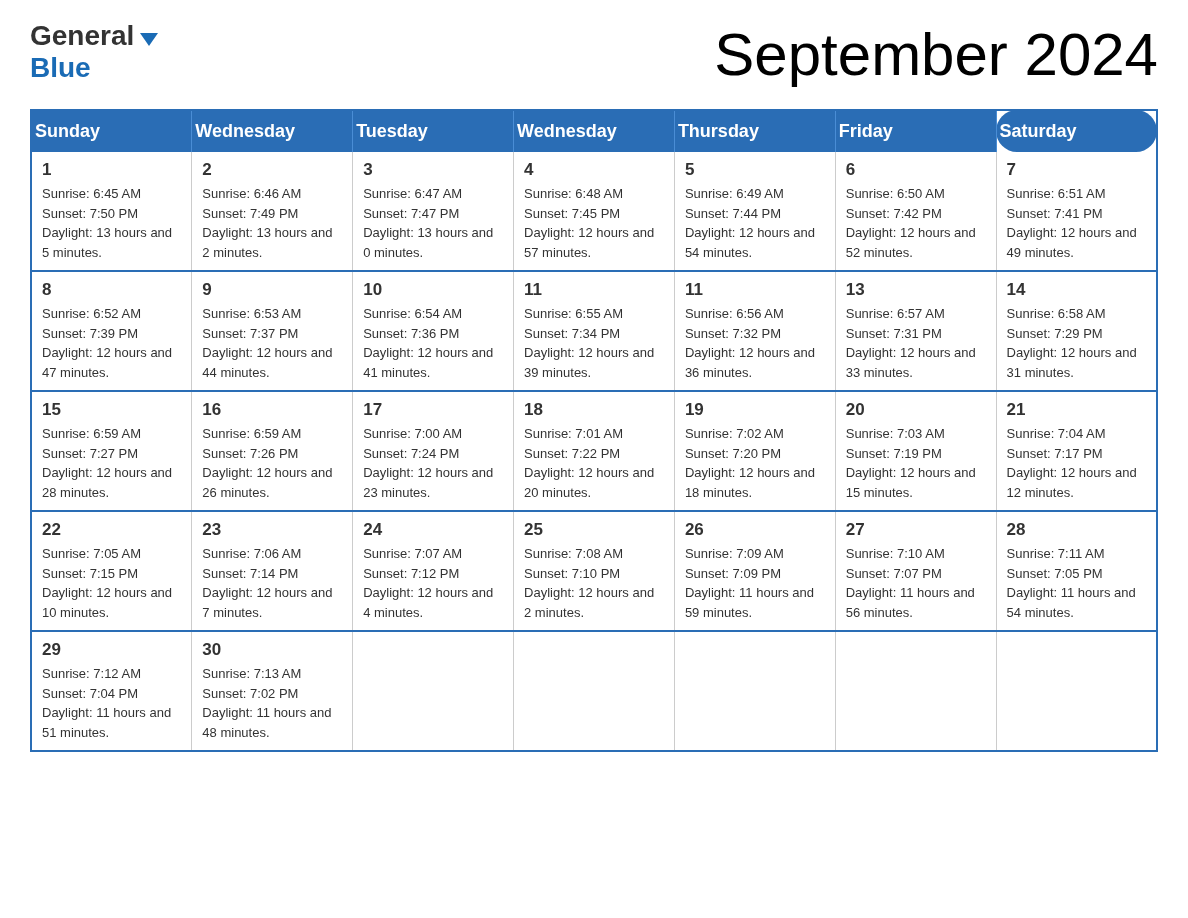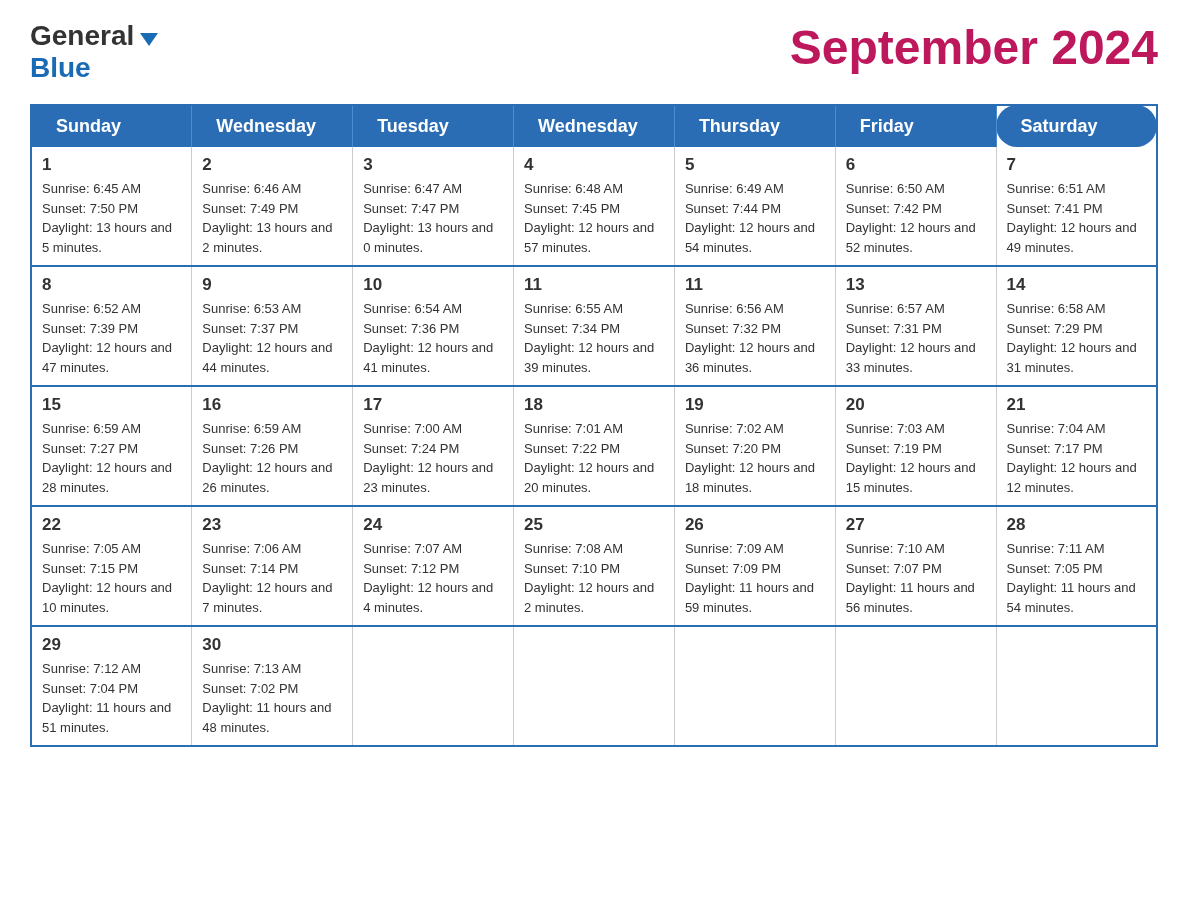--- a/index.html
+++ b/index.html
@@ -18,40 +18,40 @@
     }
     .logo {
       display: flex;
       flex-direction: column;
       align-items: flex-start;
     }
     .title-section {
       text-align: right;
     }
     .main-title {
-      font-size: 48px;
-      font-weight: bold;
-      color: #be185d;
+      font-size: 60px;
+      font-weight: normal;
+      color: #000000;
     }
     .subtitle {
       font-size: 22px;
       color: #555;
       margin-top: 4px;
     }
     .calendar-table {
       width: 100%;
       border-collapse: collapse;
       border: 2px solid #2a6db5;
     }
     .calendar-table th {
       background-color: #2a6db5;
       color: #fff;
       font-size: 18px;
       font-weight: bold;
-      padding: 10px 24px;
+      padding: 10px 3px;
       text-align: left;
       border-right: 1px solid #4a8dd5;
     }
     .calendar-table th:last-child { border-right: none; border-radius: 21px; }
     .calendar-table td {
       vertical-align: top;
       padding: 8px 10px;
       border-right: 1px solid #ccc;
       border-bottom: 2px solid #2a6db5;
       width: calc(100% / 7);

